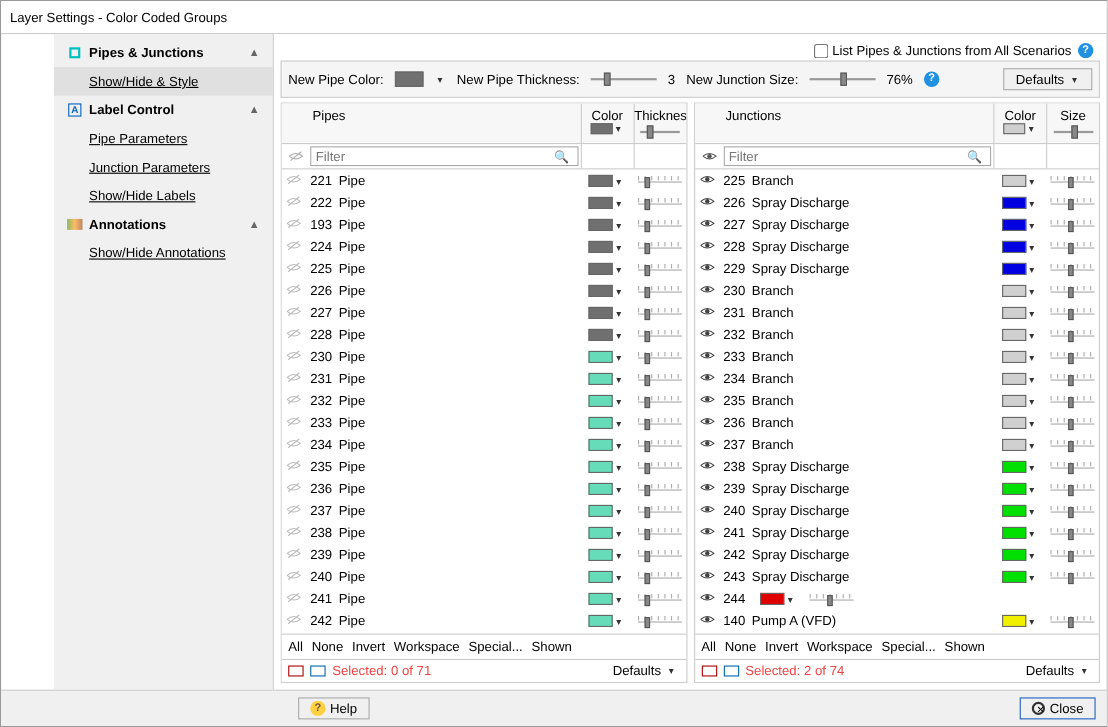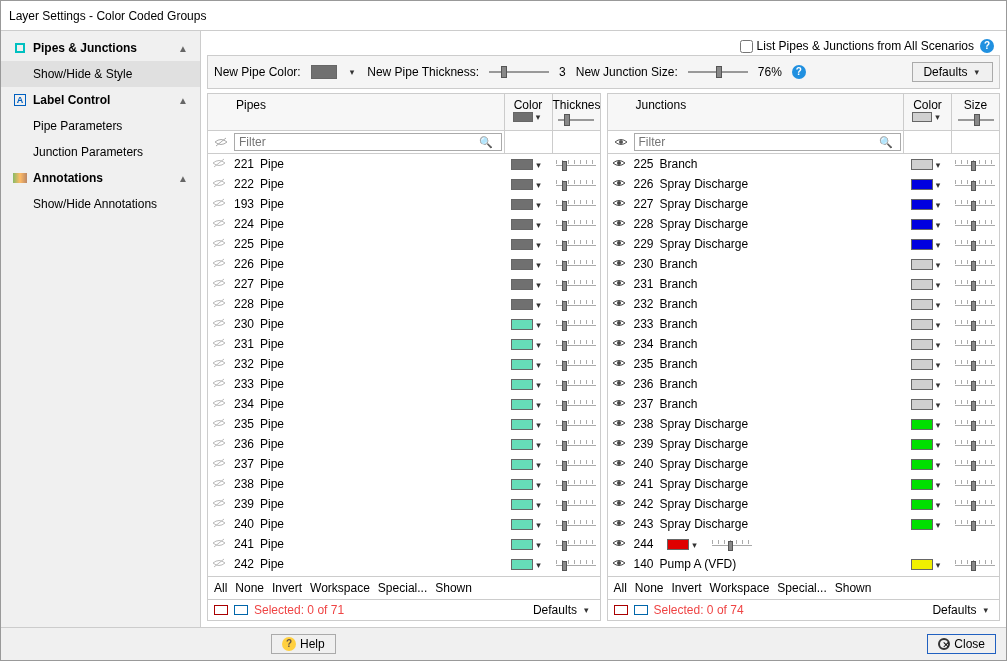--- a/index.html
+++ b/index.html
@@ -1,25 +1,25 @@
 <!DOCTYPE html>
 <html><head>
 <meta charset="utf-8">
 <style>
 * { box-sizing: border-box; margin: 0; padding: 0; font-family: "Segoe UI", Tahoma, sans-serif; }
 body { background: #fff; font-size: 12px; color: #000; }
 .window { width: 1007px; height: 661px; border: 1px solid #999; display: flex; flex-direction: column; }
 .titlebar { height: 30px; background: #fff; border-bottom: 1px solid #ccc; display: flex; align-items: center; padding: 0 8px; font-size: 12px; }
-.body { flex: 1; display: flex; overflow: hidden; }
+.body { flex: 1; display: flex; overflow: hidden; margin-left: 48px; }
 .sidebar { width: 200px; background: #f0f0f0; border-right: 1px solid #ccc; padding: 4px 0; }
 .sb-header { display: flex; align-items: center; justify-content: space-between; padding: 6px 12px; font-weight: bold; cursor: pointer; }
 .sb-header .ic { width: 14px; height: 14px; margin-right: 6px; display: inline-flex; align-items: center; justify-content: center; }
 .sb-header .lbl { flex: 1; }
 .sb-header .chev { color: #666; font-size: 10px; }
-.sb-item { padding: 6px 12px 6px 32px; cursor: pointer; }
+.sb-item { padding: 6px 12px 6px 32px; cursor: pointer; text-decoration: underline; }
 .sb-item.selected { background: #e0e0e0; }
 .ic-sq { width: 10px; height: 10px; border: 2px solid #00c0c0; display: inline-block; }
 .ic-A { width: 12px; height: 12px; border: 1px solid #0060c0; color: #0060c0; font-size: 9px; line-height: 11px; text-align: center; font-weight: bold; display: inline-block; }
 .ic-ann { width: 14px; height: 10px; background: linear-gradient(90deg,#8b6,#fb6,#b86); display: inline-block; }
 .main { flex: 1; display: flex; flex-direction: column; background: #fff; padding: 6px; overflow: hidden; }
 .toprow { display: flex; align-items: center; justify-content: flex-end; gap: 6px; padding: 2px 6px; }
 .toprow label { display: flex; align-items: center; gap: 4px; }
 .toolbar { display: flex; align-items: center; gap: 10px; padding: 6px; border: 1px solid #ccc; background: #f5f5f5; margin-bottom: 4px; }
 .color-swatch { width: 26px; height: 14px; border: 1px solid #666; display: inline-block; vertical-align: middle; }
 .drop-arrow { font-size: 9px; color: #333; padding: 0 3px; cursor: pointer; }
@@ -85,20 +85,21 @@
 
       <div class="sb-header">
         <span class="ic">
             <span class="ic-A">A</span>
           </span>
         <span class="lbl">Label Control</span>
         <span class="chev">▲</span>
       </div>
       <div class="sb-item"><span>Pipe Parameters</span></div>
       <div class="sb-item"><span>Junction Parameters</span></div>
+      <div class="sb-item"><span>Show/Hide Labels</span></div>
 
       <div class="sb-header">
         <span class="ic">
             <span class="ic-ann"></span>
           </span>
         <span class="lbl">Annotations</span>
         <span class="chev">▲</span>
       </div>
       <div class="sb-item"><span>Show/Hide Annotations</span></div>
     </div>
@@ -1154,21 +1155,21 @@
             <span>None</span>
             <span>Invert</span>
             <span>Workspace</span>
             <span>Special...</span>
             <span>Shown</span>
           </div>
           <div class="grid-status">
             <div class="left">
               <span class="sel-ic"></span>
               <span class="sel-ic b"></span>
-              <span>Selected: 0 of 74</span>
+              <span>Selected: 2 of 74</span>
             </div>
             <span class="btn" style="border:none;background:none;padding:0 2px">
                 <span>Defaults</span>
                 <span class="drop-arrow">▾</span>
               </span>
           </div>
         </div>
       </div>
     </div>
   </div>

